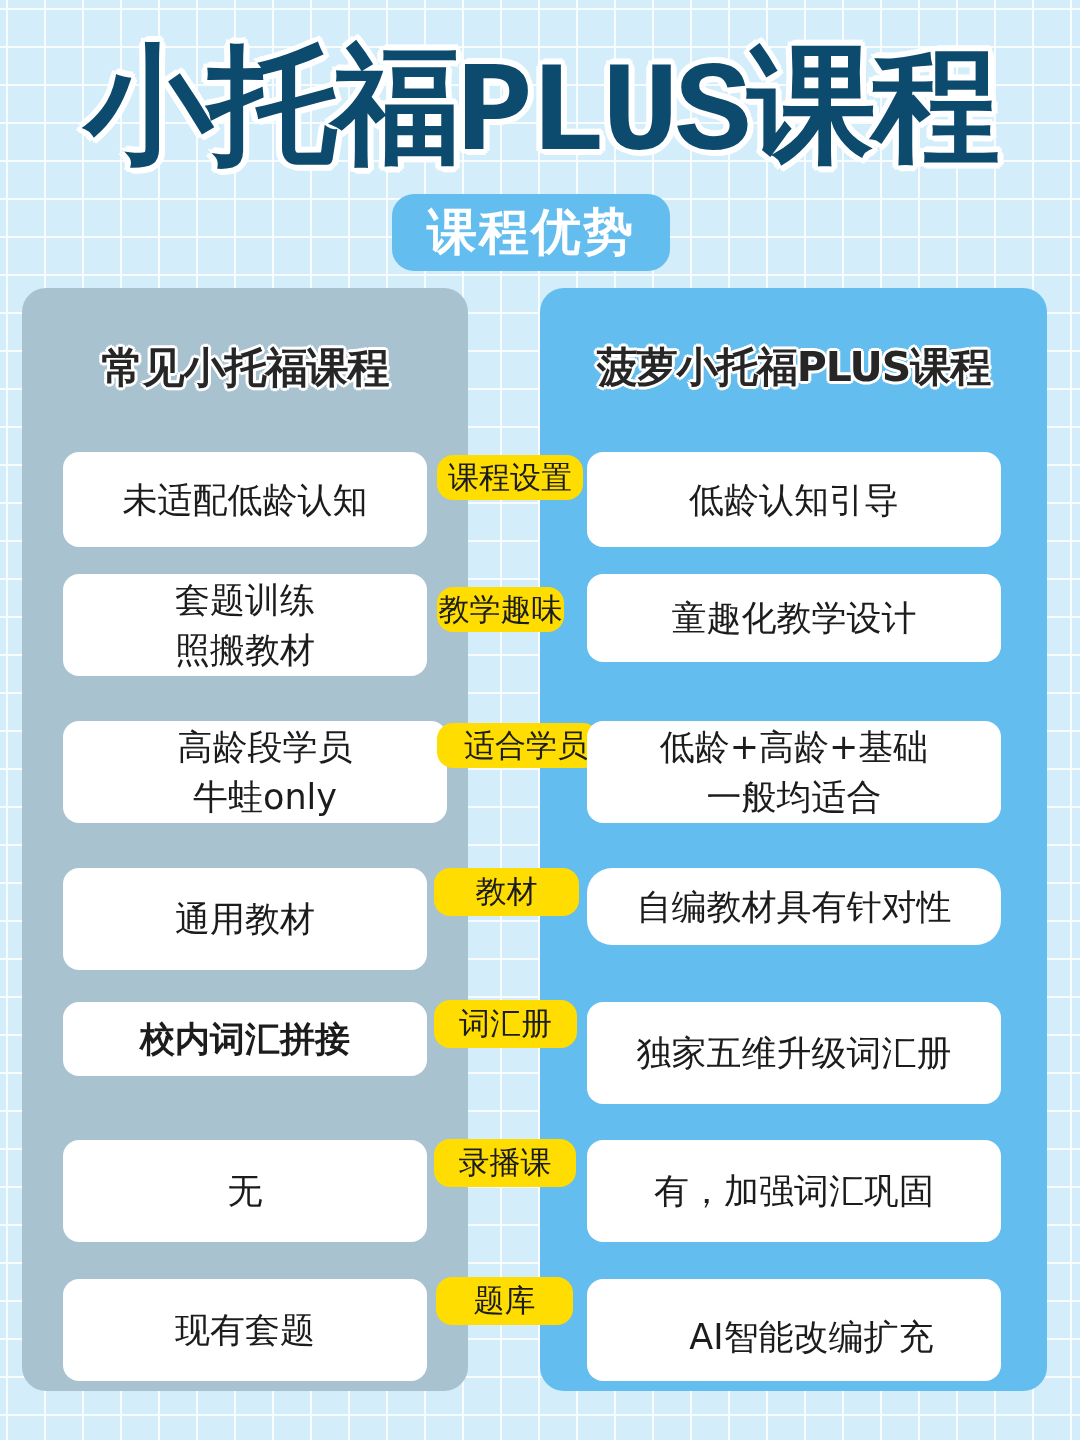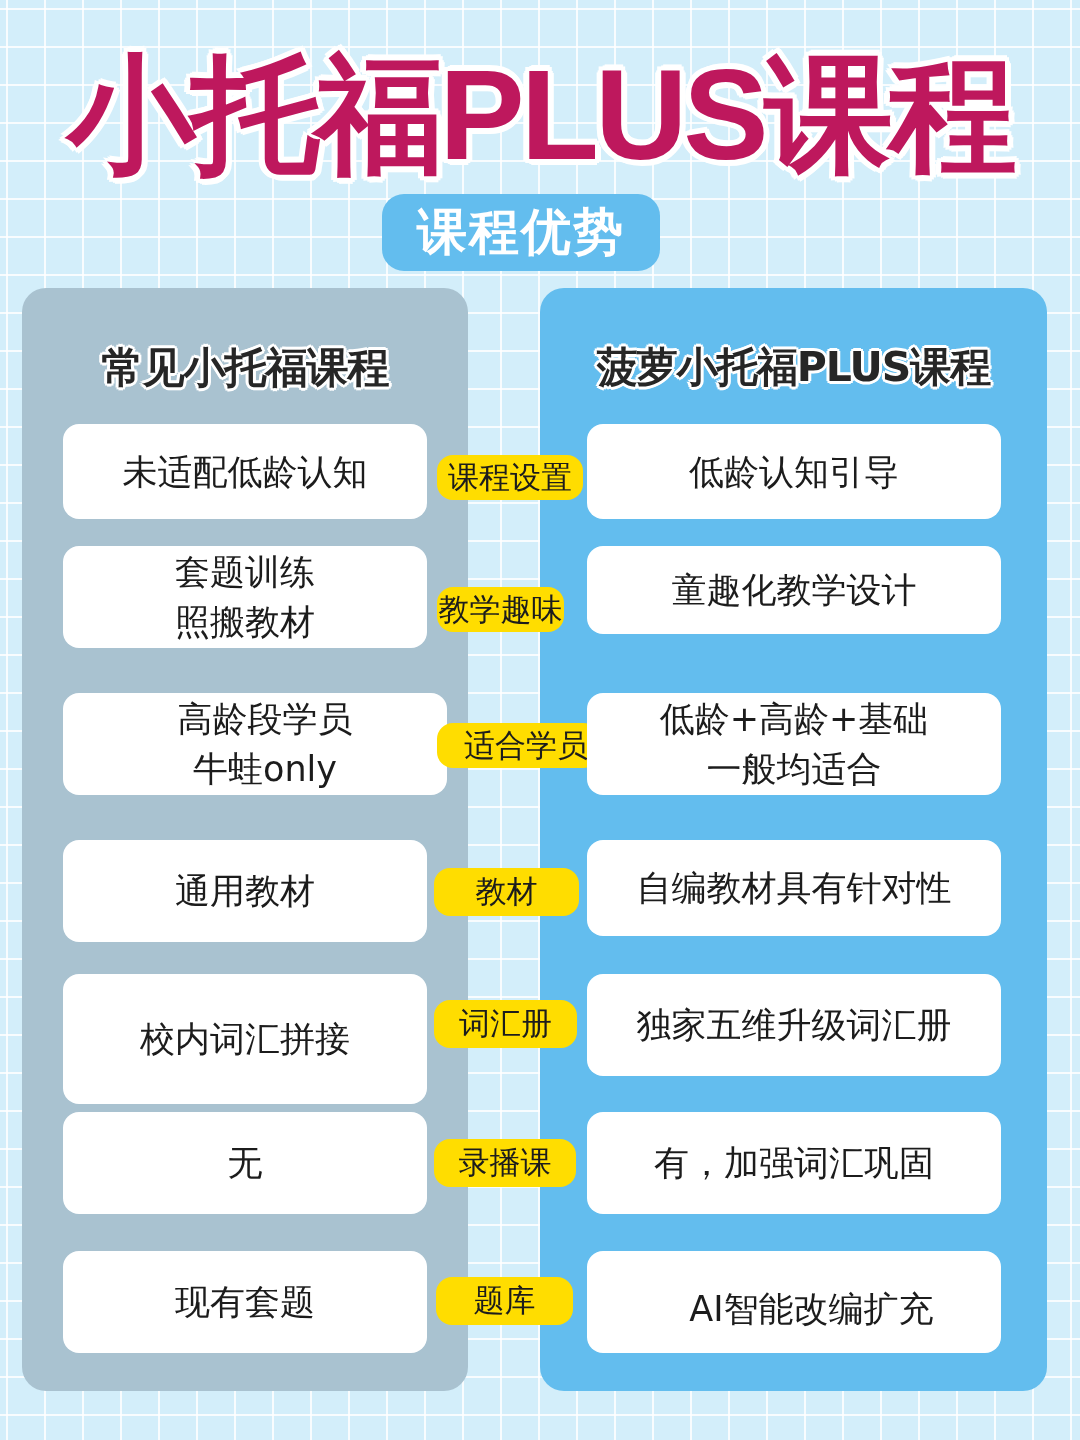--- a/index.html
+++ b/index.html
@@ -10,50 +10,50 @@
       linear-gradient(to right, rgba(255,255,255,0.85) 2px, transparent 2px),
       linear-gradient(to bottom, rgba(255,255,255,0.85) 2px, transparent 2px);
     background-size:38px 38px;
     background-position:6px 8px;
     font-family:"DejaVu Sans","Liberation Sans",sans-serif;
     color:#1c1c1c;
   }
   .main-title {
     position:absolute; left:0; top:40px; width:1080px; text-align:center;
     font-size:128px; font-weight:900; letter-spacing:-4px; line-height:150px;
-    color:#be185d;
+    color:#0c4a6e;
     -webkit-text-stroke:0;
     text-shadow:
       5px 0 0 #fff, -5px 0 0 #fff, 0 5px 0 #fff, 0 -5px 0 #fff,
       4px 4px 0 #fff, -4px -4px 0 #fff, 4px -4px 0 #fff, -4px 4px 0 #fff,
       6px 2px 0 #fff, -6px 2px 0 #fff, 2px 6px 0 #fff, 2px -6px 0 #fff;
-    font-family:Liberation Sans, sans-serif;
+    font-family:Liberation Mono, monospace;
   }
   .subtitle-badge {
-    position:absolute; left:382px; top:194px; width:278px; height:77px;
+    position:absolute; left:392px; top:194px; width:278px; height:77px;
     background:#63bdee; border-radius:22px;
     display:flex; align-items:center; justify-content:center;
     color:#fff; font-size:50px; font-weight:bold; letter-spacing:2px;
   }
   .panel {
     position:absolute; top:288px; height:1103px; border-radius:24px;
   }
   .panel-left { left:22px; width:446px; background:#a9c2d0; }
   .panel-right { left:540px; width:507px; background:#63bdee; }
   .panel-title {
     position:absolute; top:52px; left:0; width:100%; text-align:center;
     font-size:42px; font-weight:900; color:#262626; letter-spacing:-1px;
     text-shadow:
       3px 0 0 #fff, -3px 0 0 #fff, 0 3px 0 #fff, 0 -3px 0 #fff,
       2px 2px 0 #fff, -2px -2px 0 #fff, 2px -2px 0 #fff, -2px 2px 0 #fff;
   }
   .cell {
     position:absolute; background:#fff; border-radius:16px;
     display:flex; flex-direction:column; align-items:center; justify-content:center;
-    font-size:35px; line-height:50px; color:#1c1c1c; text-align:center;
+    font-size:35px; line-height:50px; color:#1c1c1c; text-align:center;margin-top:28px;
   }
   .cell-left { left:63px; width:364px; }
   .cell-right { left:587px; width:414px; }
   .tag {
     position:absolute; background:#ffdd00; border-radius:16px;
     display:flex; align-items:center; justify-content:center;
     font-size:31px; color:#1c1c1c; height:45px;
   }
 </style>
 </head>
@@ -93,25 +93,25 @@
 <div class="tag" style="left:437px;top:723px;width:146px;padding-left:16px;">适合学员</div>
 <div class="cell cell-right" style="top:693px;height:102px;">
   <span>低龄+高龄+基础</span>
   <span>一般均适合</span>
 </div>
 
 <div class="cell cell-left" style="top:840px;height:102px;">
   <span>通用教材</span>
 </div>
 <div class="tag" style="left:434px;top:868px;width:145px;height:48px;">教材</div>
-<div class="cell cell-right" style="top:840px;height:96px;">
+<div class="cell cell-right" style="top:840px;height:77px;border-radius:25px;">
   <span>自编教材具有针对性</span>
 </div>
 
-<div class="cell cell-left" style="top:974px;height:130px;">
+<div class="cell cell-left" style="top:974px;height:74px;font-weight:bold;">
   <span>校内词汇拼接</span>
 </div>
 <div class="tag" style="left:434px;top:1000px;width:143px;height:48px;">词汇册</div>
 <div class="cell cell-right" style="top:974px;height:102px;">
   <span>独家五维升级词汇册</span>
 </div>
 
 <div class="cell cell-left" style="top:1112px;height:102px;">
   <span>无</span>
 </div>

